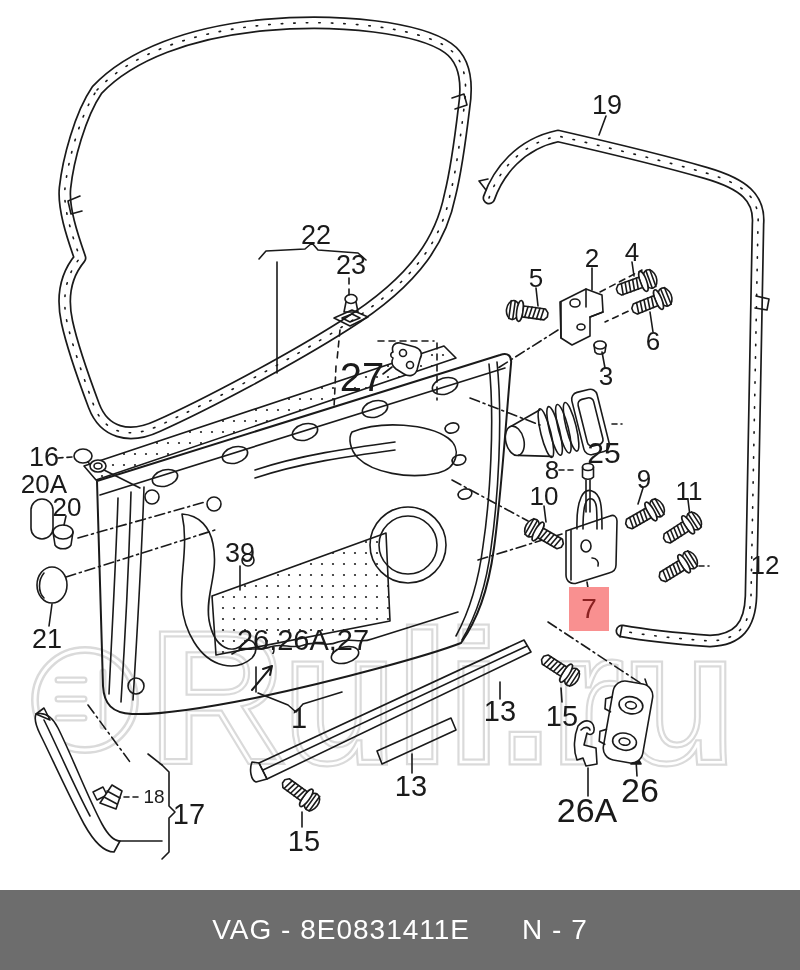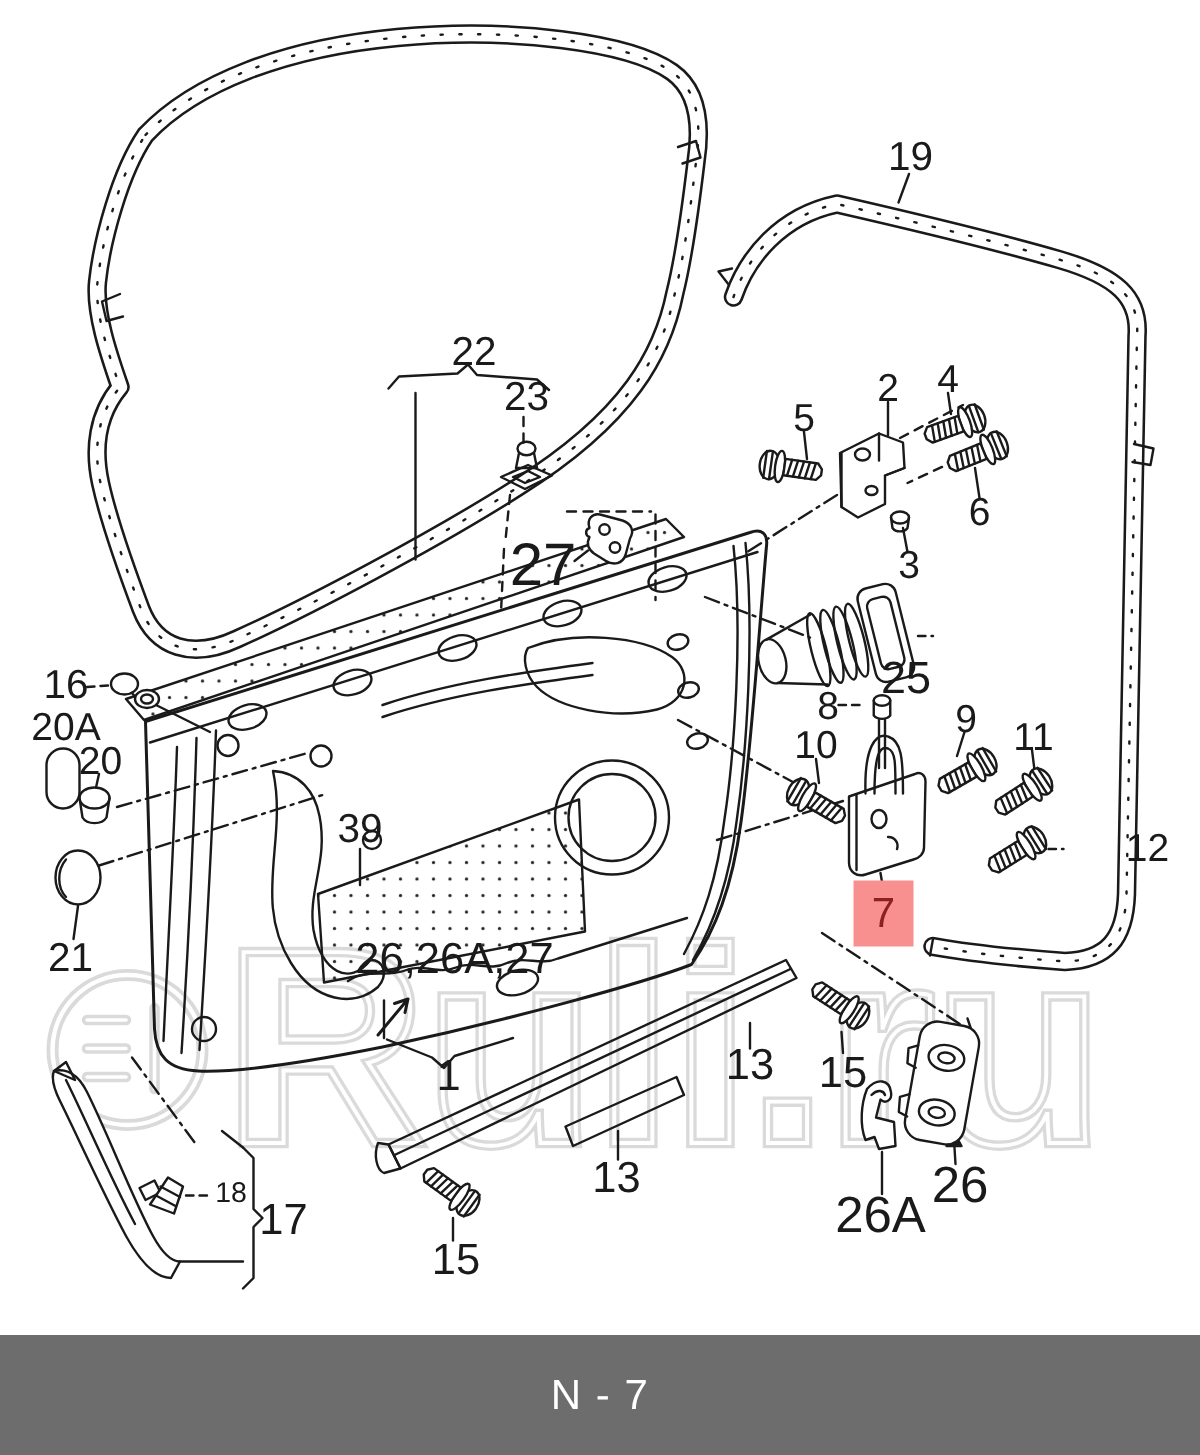--- a/index.html
+++ b/index.html
@@ -283,16 +283,17 @@
       <div class="callout" style="left: 411px; top: 786px; font-size: 29px;">13</div>
       <div class="callout" style="left: 304px; top: 841px; font-size: 29px;">15</div>
       <div class="callout" style="left: 562px; top: 716px; font-size: 29px;">15</div>
       <div class="callout" style="left: 587px; top: 810px; font-size: 34px;">26A</div>
       <div class="callout" style="left: 640px; top: 790px; font-size: 34px; text-align: right;">26</div>
       <div class="callout" style="left: 189px; top: 814px; font-size: 29px;">17</div>
       <div class="callout" style="left: 154px; top: 796px; font-size: 19px;">18</div>
     </div>
 
 <div id="footer" style="background: rgb(109, 109, 109); color: rgb(255, 255, 255);">
+  <span>VAG - 8E0831411E</span>
   <span>N - 7</span>
 </div>
 
 </div>
 
 </body></html>

